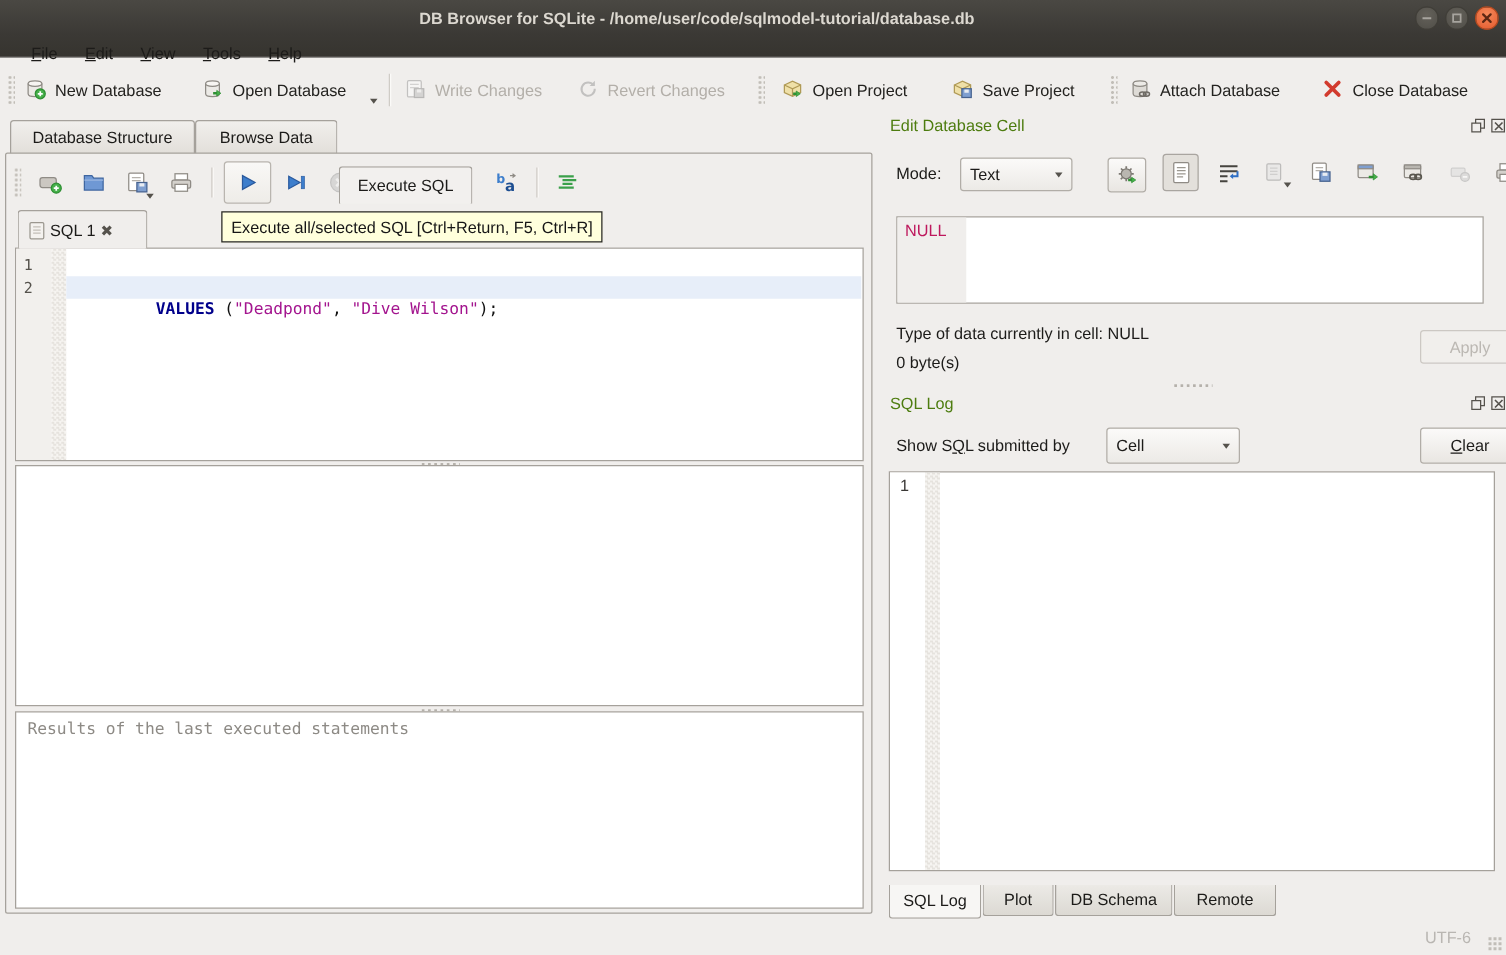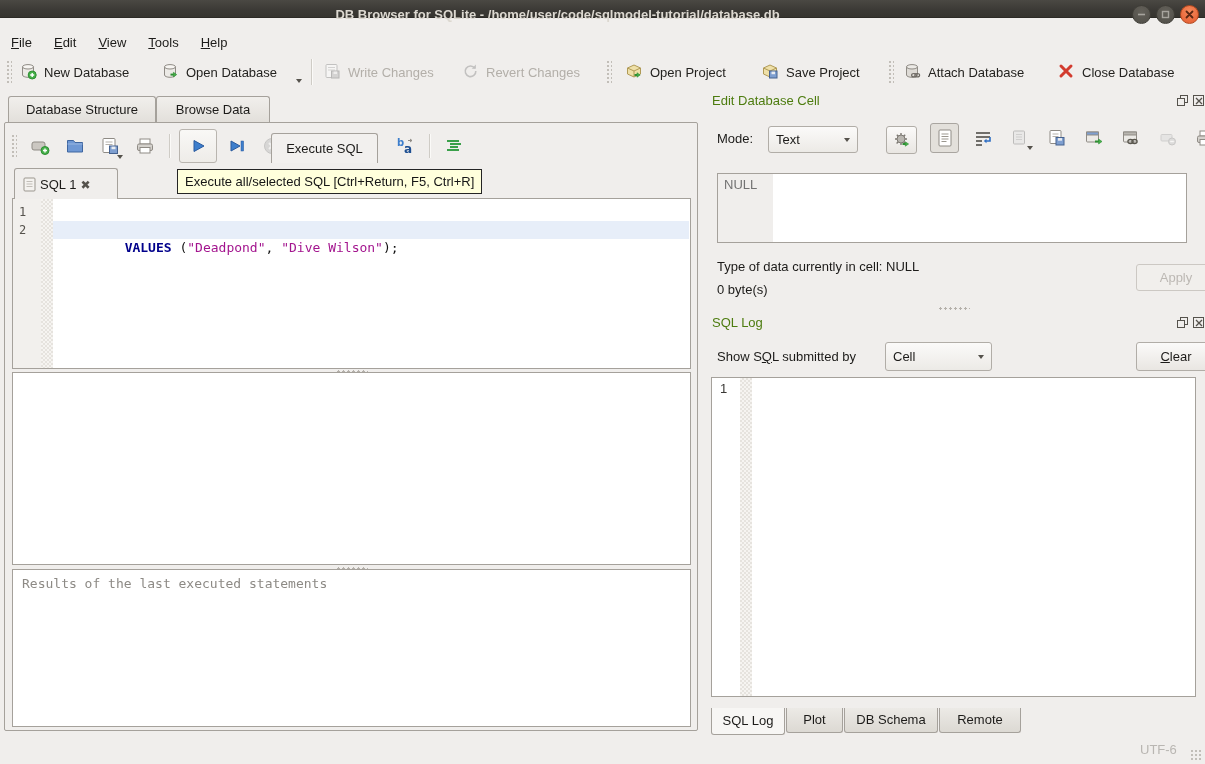--- a/index.html
+++ b/index.html
@@ -2,32 +2,32 @@
 <html><head>
 <meta charset="utf-8">
 <style>
   * { box-sizing: border-box; margin: 0; padding: 0; }
   html,body { width:1205px; height:764px; }
   body { font-family:"Liberation Sans","DejaVu Sans",sans-serif; font-size:13px; color:#1c1b19; }
   #app { position:relative; width:1205px; height:764px; background:#f0eeec; overflow:hidden; }
   .abs { position:absolute; }
 
   
-  #titlebar { position:absolute; left:0; top:0; width:1205px; height:18px;
+  #titlebar { position:absolute; left:0; top:0; width:1205px; height:46px;
     background:linear-gradient(#4a4843,#3b3935 60%,#36342f); border-bottom:1px solid #2c2a26; }
   #title-text { position:absolute; left:0; right:90px; top:0; height:30px; line-height:30px;
     text-align:center; font-weight:bold; color:#dcd8d0; font-size:13px; }
   .win-controls { position:absolute; right:6px; top:5px; display:flex; gap:5px; }
   .wbtn { width:19px; height:19px; border-radius:50%; position:relative;
     background:radial-gradient(circle at 50% 35%, #64615a, #504e48); border:1px solid #403e38; }
   .wbtn.close { background:radial-gradient(circle at 50% 32%, #f58a5b, #e4592d); border:1px solid #b44a20; }
   .wbtn svg { position:absolute; left:0; top:0; }
 
   
-  #menubar { position:absolute; left:0; top:31px; width:1205px; height:22px; display:flex; align-items:center; padding-left:0; }
+  #menubar { position:absolute; left:0; top:31px; width:1205px; height:22px; display:flex; align-items:center; padding-left:14px; }
   .menu-item { padding:2px 11px; }
   .menu-item u { text-decoration:underline; }
 
   
   .thandle { position:absolute; top:60px; width:6px; height:24px;
     background-image:radial-gradient(circle,#c2beb8 1px,transparent 1.3px); background-size:4px 4px; }
   .tsep { position:absolute; top:59px; width:1px; height:26px; background:#cfccc6; box-shadow:1px 0 0 #fbfaf8; }
   .tbtn { position:absolute; top:58px; height:28px; display:flex; align-items:center; gap:7px;
     padding:0 5px; font-size:13px; color:#242320; border-radius:3px; }
   .tbtn.disabled { color:#b3afa9; }
@@ -95,21 +95,21 @@
   .pbtn.disabled { color:#bcb8b3; background:#f1efec; border-color:#ccc8c3; }
   .pbtn u, .combo u { text-decoration:underline; }
   .iconbtn { width:26px; height:26px; display:flex; align-items:center; justify-content:center; position:relative; }
   .iconbtn.pressed { width:29px; height:30px; border:1px solid #a9a5a0; border-radius:3px; background:#e3e0db; }
   .iconbtn.disabled svg { opacity:.5; filter:grayscale(1); }
   .iconbtn .corner-caret { position:absolute; right:0; bottom:1px; }
 
   #cell-editor { position:absolute; left:717px; top:173px; width:470px; height:70px;
     background:#fff; border:1px solid #a5a19b; }
   #cell-editor .strip { position:absolute; left:0; top:0; bottom:0; width:55px; background:#f0eeec; }
-  #cell-value { position:absolute; left:6px; top:3px; font-size:13px; color:#737373; }
+  #cell-value { position:absolute; left:6px; top:3px; font-size:13px; color:#be185d; }
 
   #log-box { position:absolute; left:711px; top:377px; width:485px; height:320px; background:#fff; border:1px solid #a5a19b; }
   #log-box .lg-gutter { position:absolute; left:0; top:0; bottom:0; width:28px; background:#fff; }
   #log-box .fold { position:absolute; left:28px; top:0; bottom:0; width:12px; }
   #log-num { position:absolute; left:8px; top:3px; font-size:13px; color:#3a3835; }
 
   .btab { position:absolute; top:708px; text-align:center; background:linear-gradient(#eceae6,#dcd9d3);
     border:1px solid #a5a19b; border-top:none; border-radius:0 0 3px 3px; height:25px; line-height:24px; font-size:13px; }
   .btab.active { background:#f7f6f4; height:27px; line-height:26px; z-index:2; }
 

